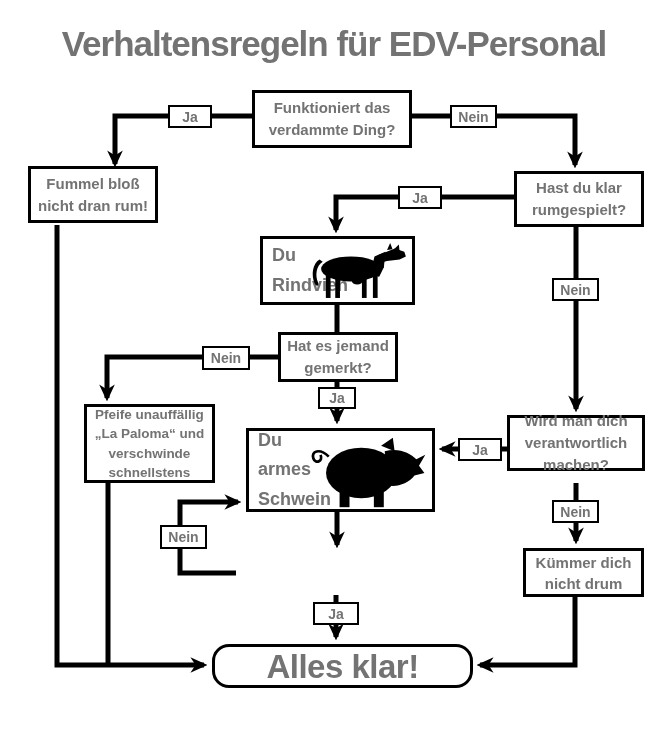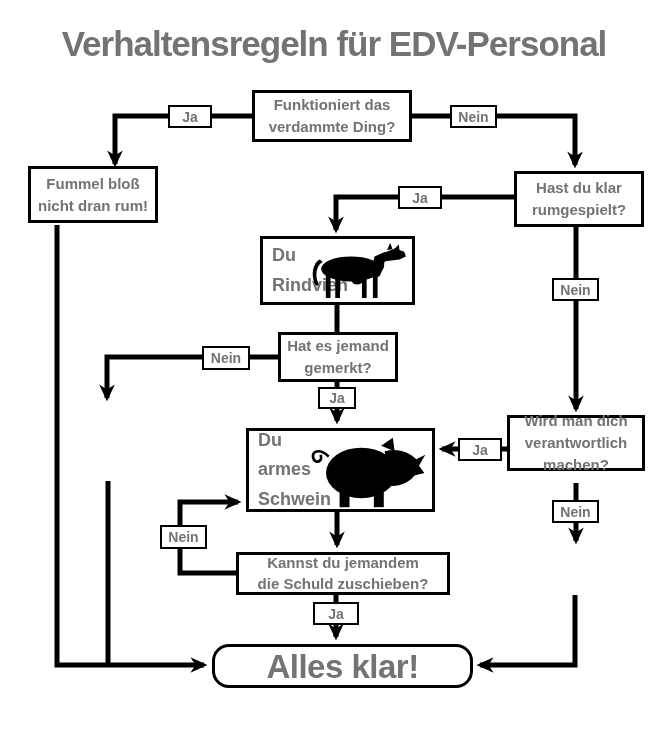--- a/index.html
+++ b/index.html
@@ -56,21 +56,21 @@
       <path d="M576,483 V541" marker-end="url(#arr)"></path>
       <path d="M337,510 V545" marker-end="url(#arr)"></path>
       <path d="M236,573 H180 V502 H238" marker-end="url(#arr)"></path>
       <path d="M336,595 V637" marker-end="url(#arr)"></path>
       <path d="M57,225 V665 H204" marker-end="url(#arr)"></path>
       <path d="M108,481 V666"></path>
       <path d="M575,595 V665 H480" marker-end="url(#arr)"></path>
     </g>
   </svg>
 
-  <div class="node" style="left:252px; top:90px; width:160px; height:52px;">
+  <div class="node" style="left:252px; top:90px; width:160px; height:58px;">
     <span>Funktioniert das
 verdammte Ding?</span>
   </div>
 
   <div class="node" style="left:28px; top:166px; width:130px; height:57px;">
     <span>Fummel bloß
 nicht dran rum!</span>
   </div>
 
   <div class="node" style="left:514px; top:171px; width:130px; height:56px;">
@@ -96,20 +96,26 @@
         <ellipse cx="64" cy="49" rx="7" ry="5"></ellipse>
       </g>
     </svg>
   </div>
 
   <div class="node" style="left:278px; top:332px; width:120px; height:50px;">
     <span>Hat es jemand
 gemerkt?</span>
   </div>
 
+  <div class="node whistle" style="left:84px; top:404px; width:131px; height:79px;">
+    <span>Pfeife unauffällig
+„La Paloma“ und
+verschwinde
+schnellstens</span>
+  </div>
 
   <div class="node animal" style="left:246px; top:428px; width:189px; height:84px;">
     <span>Du
 armes
 Schwein</span>
     <svg viewBox="0 0 135 82" width="122" height="74" style="right:3px; top:4px;">
       <path d="M24,24 C14,14 4,18 7,26 C9,32 18,30 15,22" fill="none" stroke="#000" stroke-width="3"></path>
       <g fill="#000">
         <ellipse cx="60" cy="42" rx="39" ry="28"></ellipse>
         <path d="M86,18 C102,14 114,20 121,27 L131,22 124,34 130,42 L119,45 C112,54 100,58 90,56 Z"></path>
@@ -119,25 +125,25 @@
       </g>
     </svg>
   </div>
 
   <div class="node" style="left:507px; top:415px; width:138px; height:56px;">
     <span>Wird man dich
 verantwortlich
 machen?</span>
   </div>
 
-  <div class="node" style="left:236px; top:552px; width:214px; height:43px; line-height:1.35;">
-    <span>Kannst du jemandem
-die Schuld zuschieben?</span>
+
+  <div class="node" style="left:523px; top:548px; width:121px; height:49px; line-height:1.4;">
+    <span>Kümmer dich
+nicht drum</span>
   </div>
-
 
   <div class="node allclear" style="left:212px; top:644px; width:261px; height:44px;">
     <span>Alles klar!</span>
   </div>
 
   <div class="tag" style="left:168px; top:105px; width:44px; height:23px;">Ja</div>
   <div class="tag" style="left:450px; top:105px; width:47px; height:23px;">Nein</div>
   <div class="tag" style="left:398px; top:186px; width:44px; height:23px;">Ja</div>
   <div class="tag" style="left:552px; top:278px; width:47px; height:23px;">Nein</div>
   <div class="tag" style="left:202px; top:346px; width:48px; height:24px;">Nein</div>

